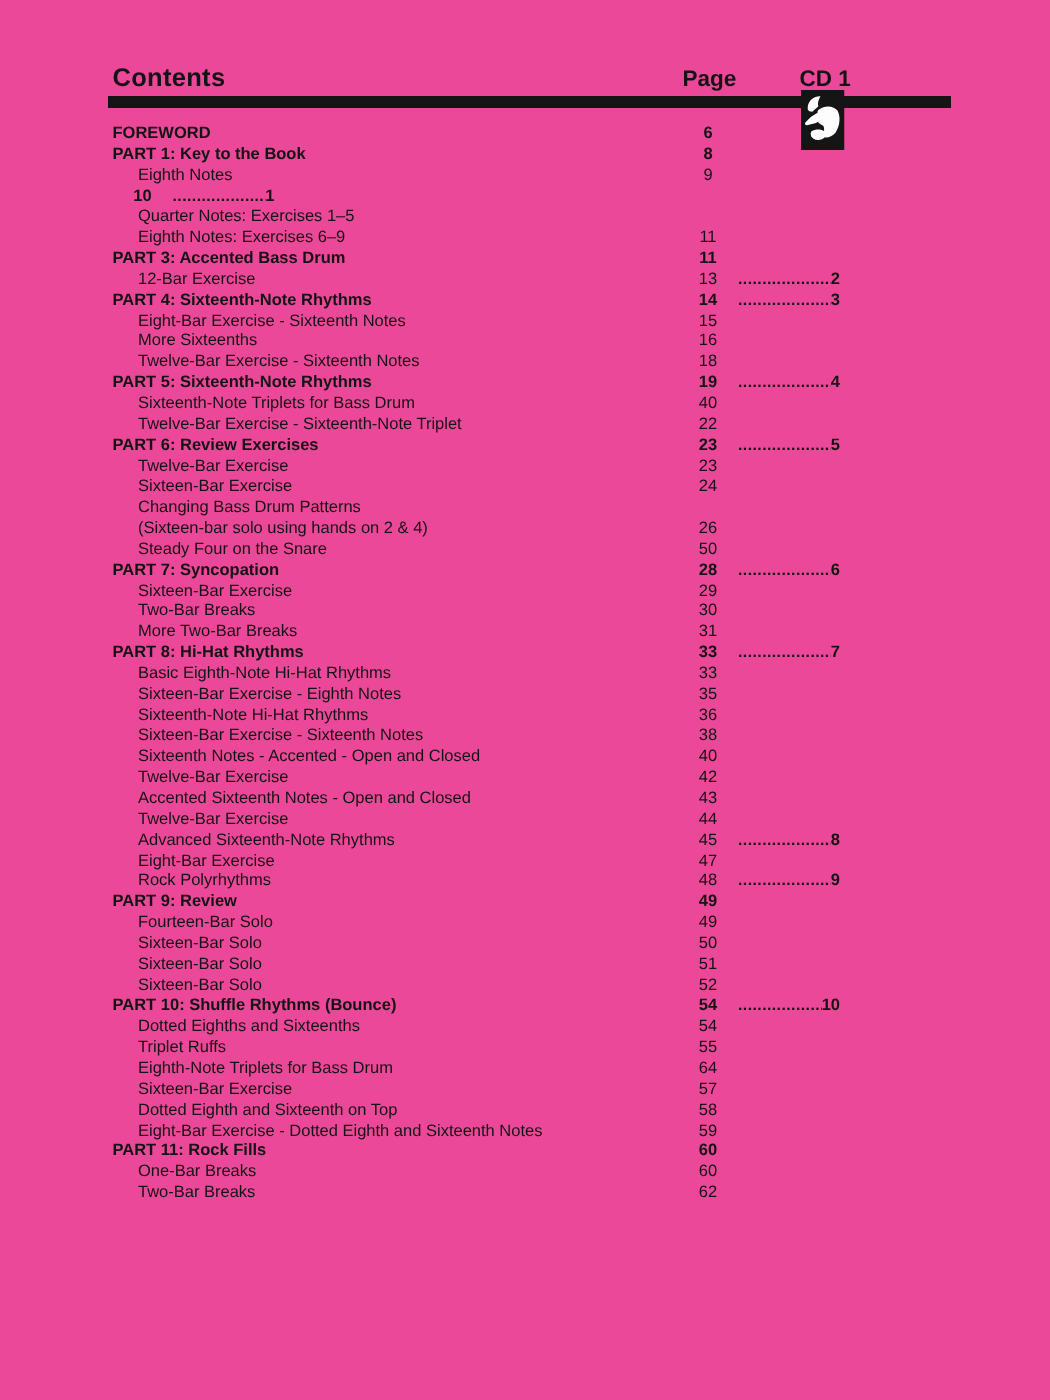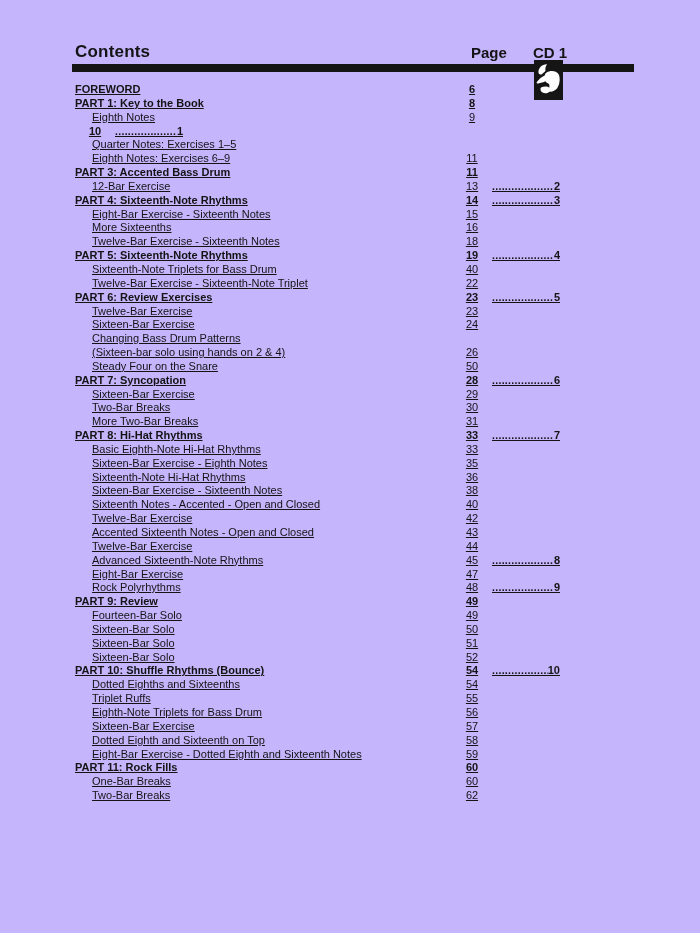--- a/index.html
+++ b/index.html
@@ -1,39 +1,39 @@
 <!DOCTYPE html>
 <html><head>
 <meta charset="utf-8">
 <style>
   html, body { margin: 0; padding: 0; background: #e8e8e8; }
   .page {
     position: relative;
     width: 700px;
     height: 933px;
-    background: #c4b5fd;
+    background: #ec4899;
     font-family: "Liberation Sans", sans-serif;
     color: #141414;
     overflow: hidden;
   }
   .contents-title {
     position: absolute;
     left: 75px;
     top: 42px;
     font-size: 17px;
     font-weight: bold;
     letter-spacing: 0.2px;
   }
   .col-head {
     position: absolute;
     top: 44px;
     font-size: 15px;
     font-weight: bold;
   }
-  .page-head { left: 471px; text-align: center; }
+  .page-head { left: 455px; text-align: center; }
   .cd-head   { left: 533px; }
   .rule {
     position: absolute;
     left: 72px;
     top: 64px;
     width: 562px;
     height: 8px;
     background: #151515;
   }
   .logo {
@@ -50,21 +50,20 @@
     top: 83px;
     width: 485px;
   }
   .row {
     display: flex;
     align-items: flex-start;
     height: 13.85px;
     line-height: 13.85px;
     font-size: 11px;
     white-space: nowrap;
-    text-decoration: underline;
   }
   .row.part { font-weight: bold; }
   .row .t { flex: 1 1 auto; overflow: hidden; }
   .row.sub .t { padding-left: 17px; }
   .row .p {
     flex: 0 0 40px;
     width: 40px;
     text-align: center;
   }
   .row .cd {
@@ -468,21 +467,21 @@
       <div class="row sub">
       <span class="t">Triplet Ruffs</span>
       <span class="p">55</span>
       <span class="cd">
         <span class="dots"></span>
         <span class="trk"></span>
       </span>
     </div>
       <div class="row sub">
       <span class="t">Eighth-Note Triplets for Bass Drum</span>
-      <span class="p">56</span>
+      <span class="p">64</span>
       <span class="cd">
         <span class="dots"></span>
         <span class="trk"></span>
       </span>
     </div>
       <div class="row sub">
       <span class="t">Sixteen-Bar Exercise</span>
       <span class="p">57</span>
       <span class="cd">
         <span class="dots"></span>

